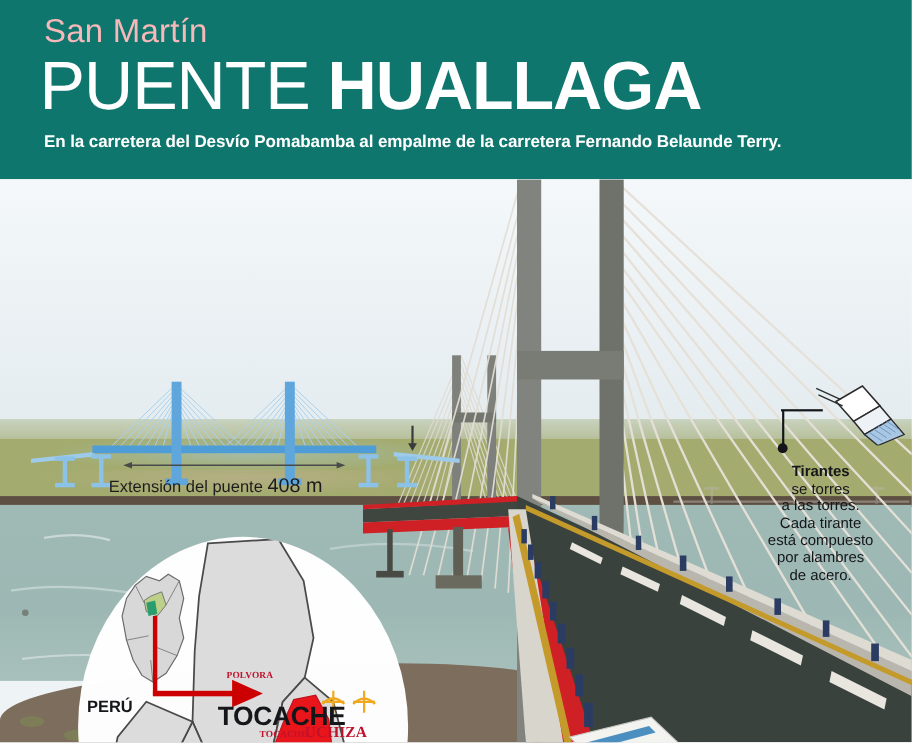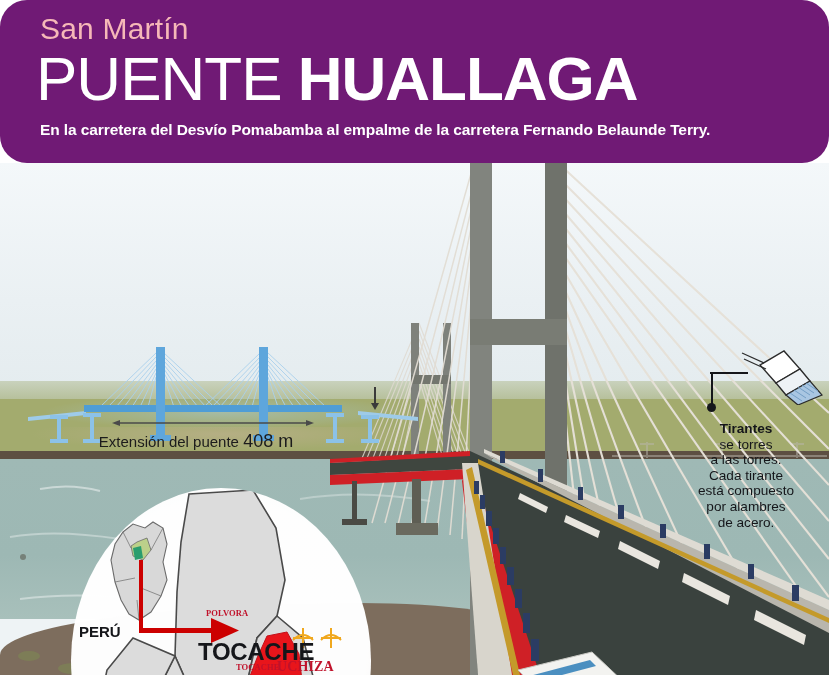--- a/index.html
+++ b/index.html
@@ -1,20 +1,20 @@
 <!DOCTYPE html>
 <html><head>
 <meta charset="utf-8">
 <style>
   html,body{margin:0;padding:0;background:#fff;}
   body{width:829px;height:675px;overflow:hidden;font-family:"Liberation Sans",sans-serif;}
   #page{position:relative;width:829px;height:675px;overflow:hidden;background:#ffffff;}
 
   
-  #header{position:absolute;left:0;top:0;width:829px;height:163px;background:#701a75;overflow:hidden;border-radius:27px;}
+  #header{position:absolute;left:0;top:0;width:829px;height:163px;background:#0f766e;overflow:hidden;}
   #kicker{position:absolute;left:40px;top:14px;font-size:30px;line-height:30px;font-weight:400;
           color:#f6b8b8;letter-spacing:.2px;white-space:nowrap;}
   #title{position:absolute;left:36px;top:48px;white-space:nowrap;color:#ffffff;
          font-size:62px;line-height:62px;letter-spacing:-1px;}
   #title .thin{font-weight:300;}
   #title .fat{font-weight:700;}
   #subtitle{position:absolute;left:40px;top:121px;font-size:15.5px;line-height:17px;font-weight:600;
             color:#ffffff;white-space:nowrap;letter-spacing:-.1px;}
 
   
@@ -50,21 +50,21 @@
   #sch-downhead{position:absolute;left:370.5px;top:240px;width:0;height:0;
                 border-left:4.5px solid transparent;border-right:4.5px solid transparent;border-top:7px solid #3a3a3a;}
 
   
   #mapbubble{position:absolute;left:71px;top:325px;width:300px;height:345px;border-radius:50%;
              background:radial-gradient(circle at 50% 45%,rgba(255,255,255,.99) 60%,rgba(255,255,255,.90) 86%,rgba(255,255,255,.55) 100%);}
   #mapsvg{position:absolute;left:71px;top:325px;width:300px;height:345px;}
   .maplabel{position:absolute;color:#c0122b;font-weight:700;text-align:center;line-height:1.05;
             white-space:nowrap;letter-spacing:.1px;font-family:Liberation Serif, serif;}
   #lbl-tocache-main{position:absolute;color:#15161a;font-weight:700;font-size:24px;letter-spacing:-.3px;white-space:nowrap;}
-  #lbl-peru{position:absolute;color:#15161a;font-weight:700;font-size:15px;white-space:nowrap;}
+  #lbl-peru{position:absolute;color:#15161a;font-weight:700;font-size:15px;white-space:nowrap;margin-top:11px;}
 
   
   #callout{position:absolute;left:672px;top:258px;width:148px;text-align:center;
            font-size:13.6px;line-height:15.6px;color:#15161a;}
   #callout .hd{font-weight:700;}
   #callout-dot{position:absolute;left:707px;top:240px;width:9px;height:9px;border-radius:50%;background:#15161a;}
   #callout-vline{position:absolute;left:710.5px;top:210px;width:2px;height:32px;background:#15161a;}
   #callout-hline{position:absolute;left:710px;top:209px;width:38px;height:2px;background:#15161a;}
 
   

